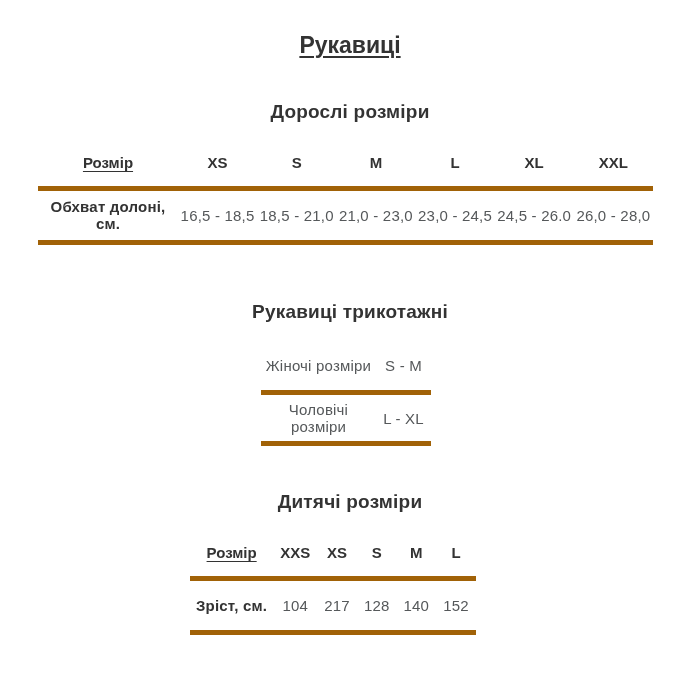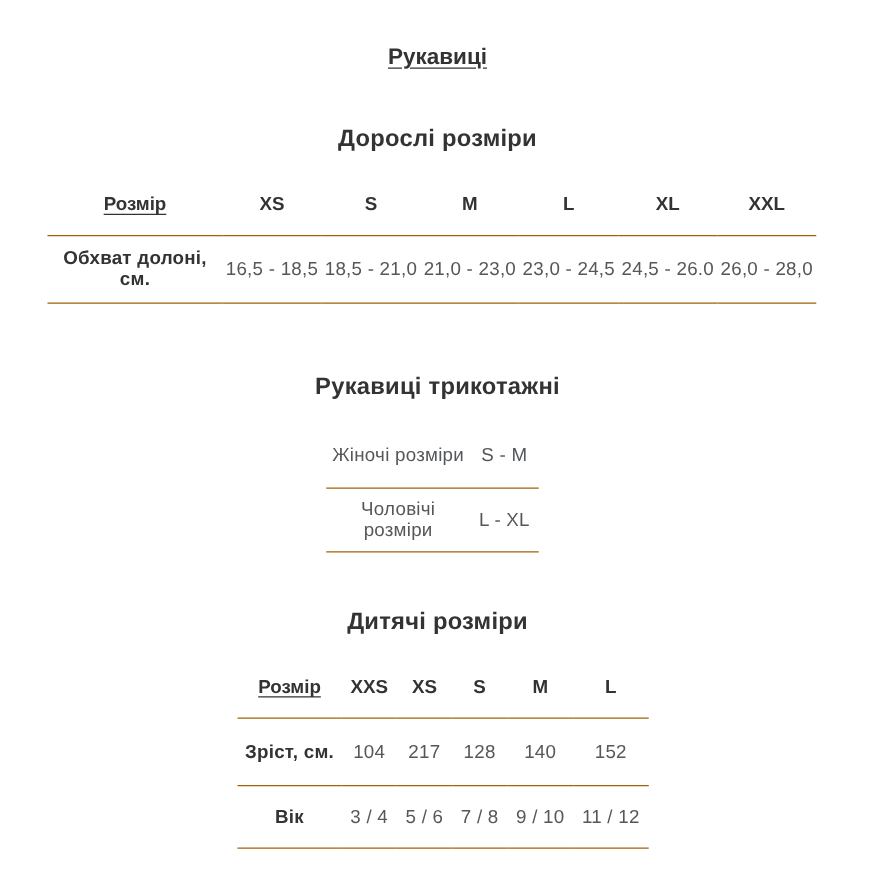--- a/index.html
+++ b/index.html
@@ -9,37 +9,37 @@
     background: #ffffff;
     font-family: "Liberation Sans", sans-serif;
     color: #333333;
     overflow: hidden;
   }
   .page { width: 700px; height: 700px; }
 
   h1.page-title {
     margin: 0; padding-top: 33px;
     text-align: center;
-    font-size: 18px; line-height: 24px; font-weight: bold;
+    font-size: 23px; line-height: 24px; font-weight: bold;
     text-decoration: underline;
     text-underline-offset: 3px;
     color: #333333;
   }
   h2.section-title {
     margin: 0; text-align: center;
     font-size: 19px; line-height: 24px; font-weight: bold;
     color: #333333;
     letter-spacing: 0.2px;
   }
   h2.adult-title   { margin-top: 43px; }
   h2.knit-title    { margin-top: 55px; }
   h2.kids-title    { margin-top: 44px; }
 
   table { border-collapse: collapse; border-spacing: 0; }
-  tr.divided { border-bottom: 1px solid #a16207; }
+  tr.divided { border-bottom: 5px solid #a16207; }
 
   th, td { padding: 0; vertical-align: middle; font-weight: normal; }
   .hdr   { font-weight: bold; color: #333333; font-size: 15px; text-align: center; }
   .lbl   { font-weight: bold; color: #333333; font-size: 15px; letter-spacing: 0.2px; }
   .val   { color: #55585a; font-size: 15px; text-align: center; letter-spacing: 0.2px; }
   .underlined { text-decoration: underline; text-underline-offset: 3px; }
 
   
   table.adult-table { table-layout: fixed; width: 615px; margin: 16px 0 0 38px; }
   table.adult-table col.c-label { width: 140px; }
@@ -135,25 +135,17 @@
       </thead>
       <tbody>
         <tr class="divided kids-row-0">
           <th class="lbl">Зріст, см.</th>
           <td class="val">104</td>
           <td class="val">217</td>
           <td class="val">128</td>
           <td class="val">140</td>
           <td class="val">152</td>
         </tr>
-        <tr class="divided kids-row-1">
-          <th class="lbl">Вік</th>
-          <td class="val">3 / 4</td>
-          <td class="val">5 / 6</td>
-          <td class="val">7 / 8</td>
-          <td class="val">9 / 10</td>
-          <td class="val">11 / 12</td>
-        </tr>
       </tbody>
     </table>
   </section>
 
 </div>
 
 </body></html>

